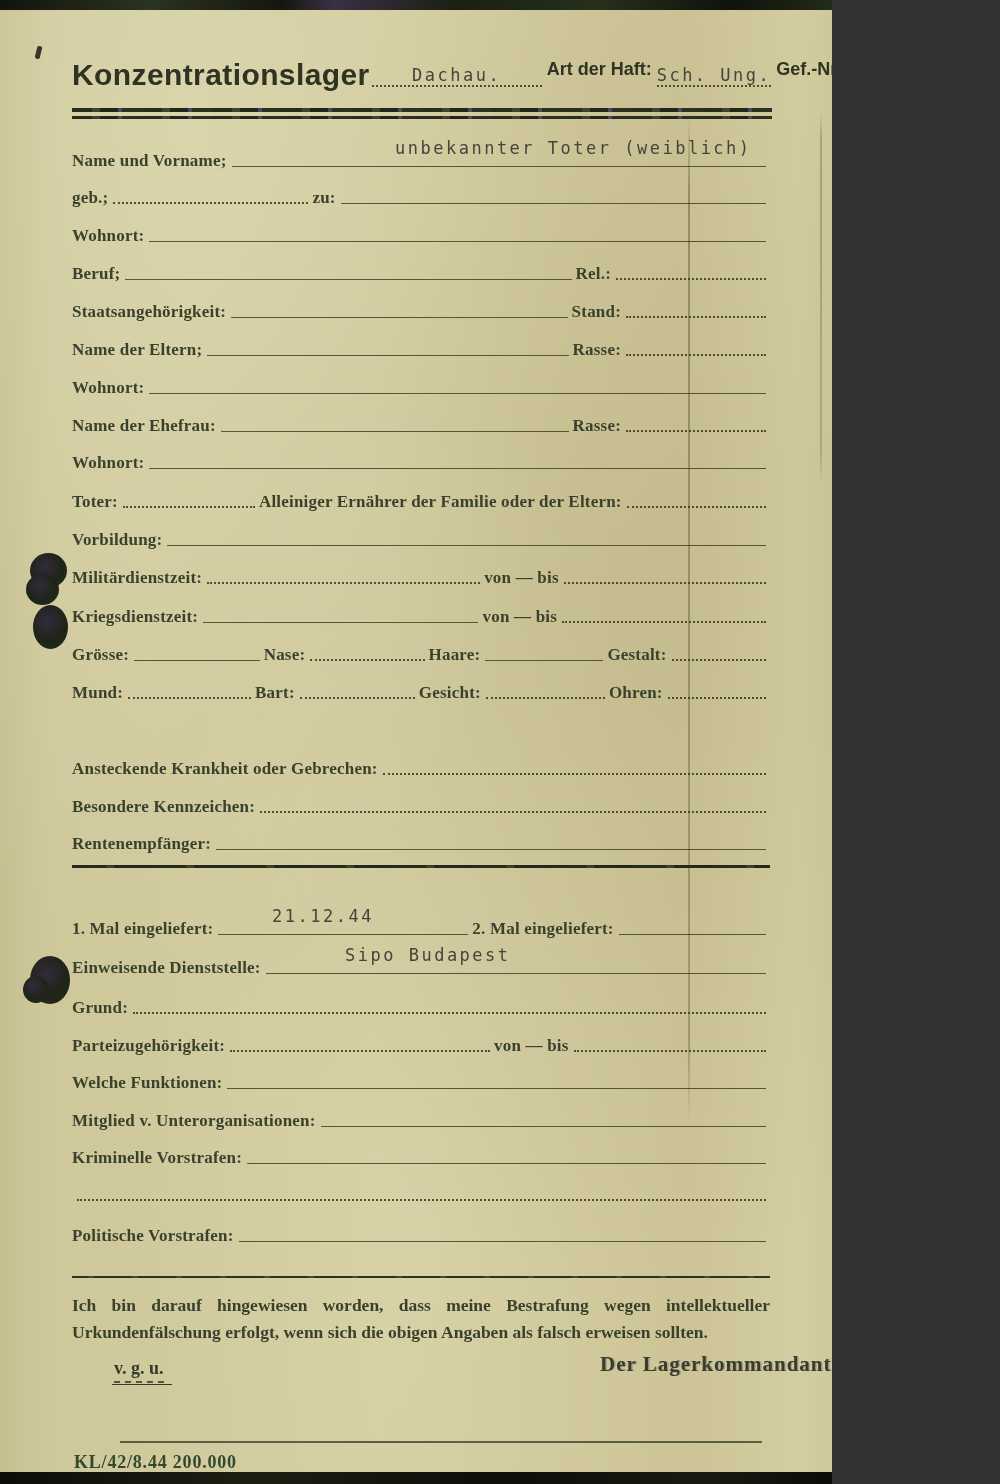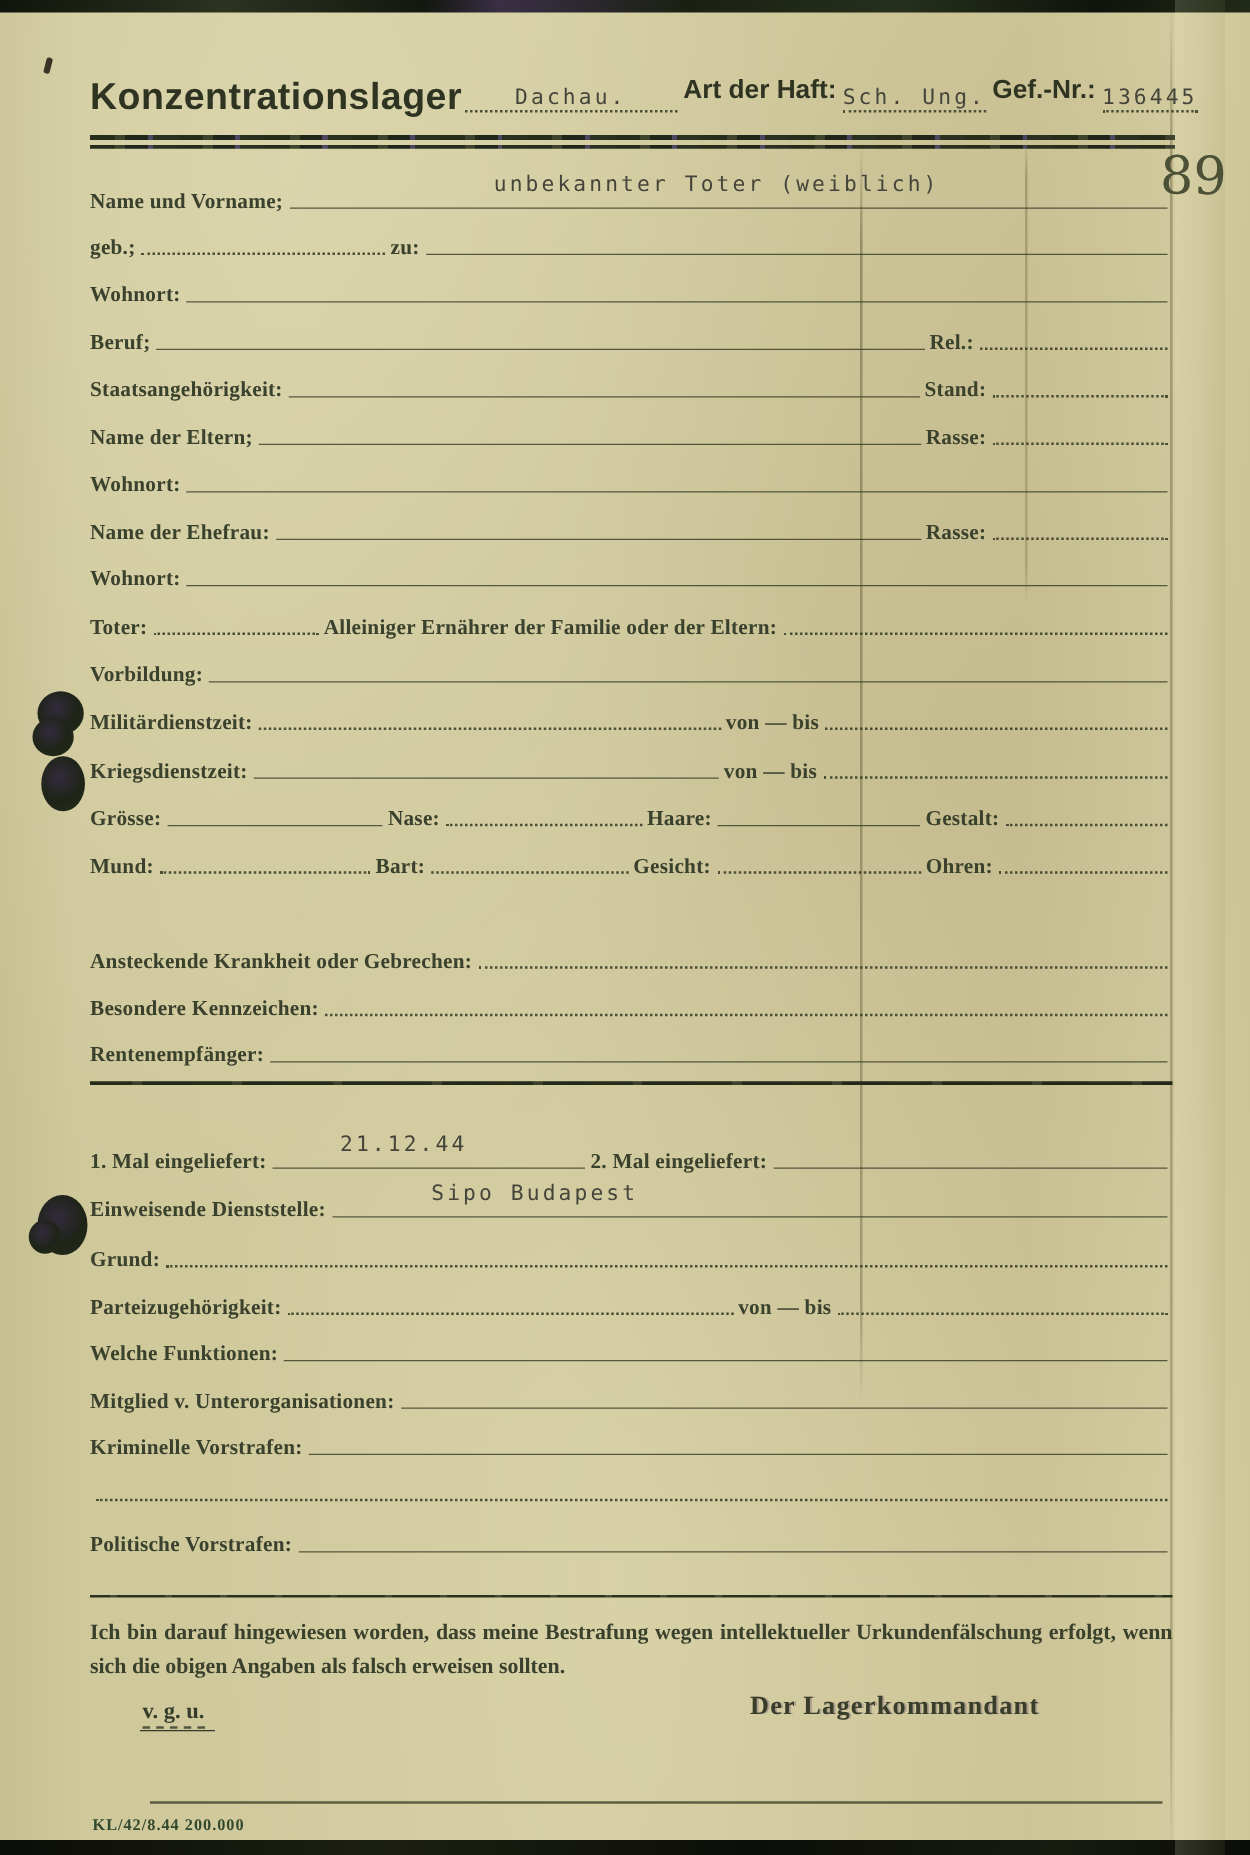--- a/index.html
+++ b/index.html
@@ -1,17 +1,17 @@
 <!DOCTYPE html>
 <html><head>
 <meta charset="utf-8">
 <style>
   html,body { margin:0; padding:0; background:#333; }
   .page {
-    position:relative; width:1000px; height:1484px; overflow:hidden;
+    position:relative; width:832px; height:1484px; overflow:hidden;
     background:
       radial-gradient(ellipse at 22% 8%, rgba(255,252,228,0.22), transparent 45%),
       radial-gradient(ellipse at 75% 40%, rgba(125,115,72,0.10), transparent 55%),
       radial-gradient(ellipse at 50% 85%, rgba(255,250,224,0.14), transparent 50%),
       linear-gradient(90deg,#c6bf90 0%, #cfc89b 6%, #d2cb9e 45%, #ccc496 82%, #d4cda1 96%, #cfc89b 100%);
     font-family:"Liberation Serif", serif;
   }
   .band-top { position:absolute; left:0; top:0; right:0; height:10px;
     background:linear-gradient(90deg,#10140c,#2c3320 18%,#131710 34%,#3a2f45 40%,#1a2013 55%,#26301c 72%,#0f130c 88%,#222a18); }
   .band-bottom { position:absolute; left:0; bottom:0; right:0; height:12px;
@@ -21,21 +21,21 @@
   .lightband { position:absolute; background:linear-gradient(90deg, rgba(255,250,215,0.16), rgba(150,140,88,0.12)); }
 
   .blob { position:absolute; border-radius:50%;
     background:radial-gradient(circle at 42% 38%, #332a3d 0%, #1e2417 55%, #242b1b 100%); }
   .mark-apostrophe { position:absolute; left:36px; top:46px; width:5px; height:13px;
     background:#3a3426; border-radius:2px; transform:rotate(14deg); }
 
   .hdr-row { position:absolute; top:60px; left:72px; right:62px; display:flex; align-items:flex-end; }
   .title { font-family:"Liberation Sans", sans-serif; font-weight:700; font-size:30px;
     color:#2e3421; letter-spacing:0.4px; line-height:1; }
-  .hlbl { font-family:"Liberation Sans", sans-serif; font-weight:700; font-size:21px;
+  .hlbl { font-family:"Liberation Sans", sans-serif; font-weight:700; font-size:18px;
     color:#2e3421; white-space:nowrap; margin:0 3px 10px 3px; line-height:1.1; }
   .hfill { border-bottom:2px dotted rgba(52,58,35,0.85); display:flex; justify-content:center;
     align-items:flex-end; margin:0 2px 3px 2px; }
   .typed { font-family:"DejaVu Sans Mono", monospace; font-size:17px; color:#45453b;
     letter-spacing:2.5px; white-space:nowrap; }
   .typed-abs { position:absolute; }
   .rule { height:3.5px; margin-bottom:4px;
     background:repeating-linear-gradient(90deg,#272d1b 0 20px,#3d432c 20px 28px,#20261a 28px 46px,#4c4660 46px 50px,#2b3120 50px 70px); }
   .double-rule { position:absolute; left:72px; right:60px; top:108px; }
 
@@ -53,21 +53,21 @@
 
   .pagenum { position:absolute; left:928px; top:116px; font-family:"DejaVu Serif", serif;
     font-size:42px; color:#4b5036; transform:rotate(1deg); }
   .notice { position:absolute; left:72px; right:62px; top:1292px; font-weight:700;
     font-size:17.5px; color:#39402c; text-align:justify; line-height:1.55; }
   .vgu { position:absolute; left:112px; top:1358px; font-weight:700; font-size:18px;
     color:#343b28; border-bottom:1.5px solid #343b28; padding:0 8px 1px 2px; }
   .vgu::after { content:""; display:block; border-bottom:2px dashed rgba(52,59,40,0.8); margin-top:2px; }
   .kommandant { position:absolute; left:600px; top:1352px; font-weight:700; font-size:21px;
     color:#383e2a; letter-spacing:1px; text-shadow:1.5px 0 0 rgba(92,62,116,0.30); }
-  .printcode { position:absolute; left:74px; top:1452px; font-weight:700; font-size:13px;
+  .printcode { position:absolute; left:74px; top:1452px; font-weight:700; font-size:18px;
     color:#33492e; letter-spacing:0.8px; }
 </style>
 </head>
 <body>
 
 <div class="page">
   <div class="band-top"></div>
   <div class="band-bottom"></div>
 
   <div class="crease" style="left:688px; top:112px; height:1010px;"></div>

